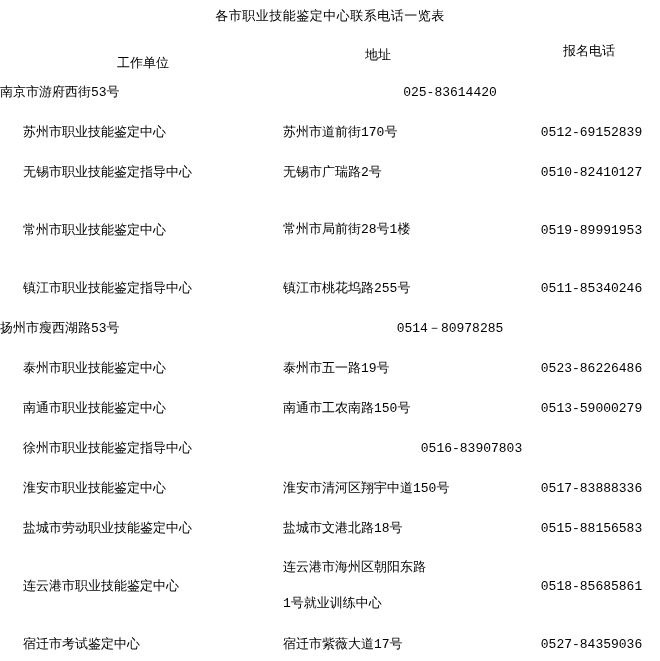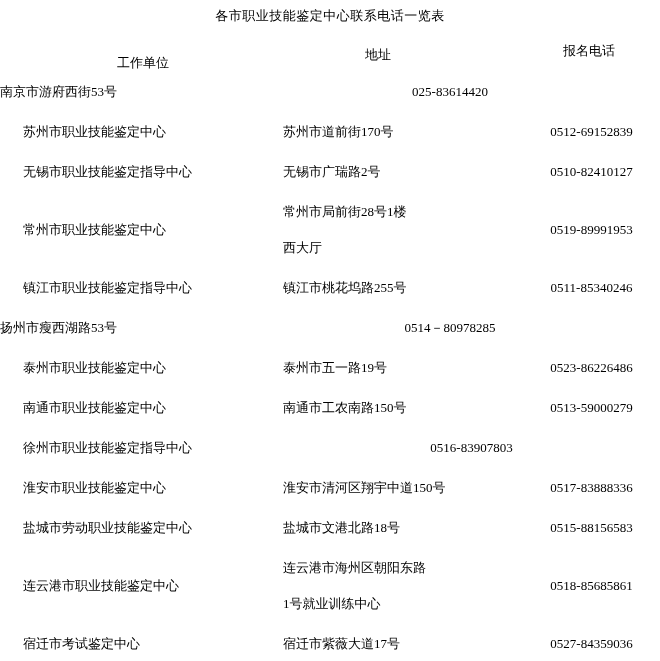--- a/index.html
+++ b/index.html
@@ -6,21 +6,21 @@
     margin: 0;
     padding: 0;
     background: #ffffff;
   }
   .page {
     position: relative;
     width: 660px;
     height: 661px;
     background: #ffffff;
     color: #000000;
-    font-family: Liberation Serif, serif;
+    font-family: Liberation Mono, monospace;
     font-size: 13px;
     overflow: hidden;
   }
   .title {
     padding-top: 7px;
     height: 23px;
     text-align: center;
     letter-spacing: 0.5px;
   }
   .table {
@@ -85,21 +85,20 @@
     <div class="cell c1">无锡市职业技能鉴定指导中心</div>
     <div class="cell c2">
             <div class="addr-line">无锡市广瑞路2号</div>
           </div>
     <div class="cell c3">0510-82410127</div>
   </div>
         <div class="row tall">
     <div class="cell c1">常州市职业技能鉴定中心</div>
     <div class="cell c2">
             <div class="addr-line">常州市局前街28号1楼</div>
-            <div class="addr-line">西大厅</div>
           </div>
     <div class="cell c3">0519-89991953</div>
   </div>
         <div class="row one-line">
     <div class="cell c1">镇江市职业技能鉴定指导中心</div>
     <div class="cell c2">
             <div class="addr-line">镇江市桃花坞路255号</div>
           </div>
     <div class="cell c3">0511-85340246</div>
   </div>

